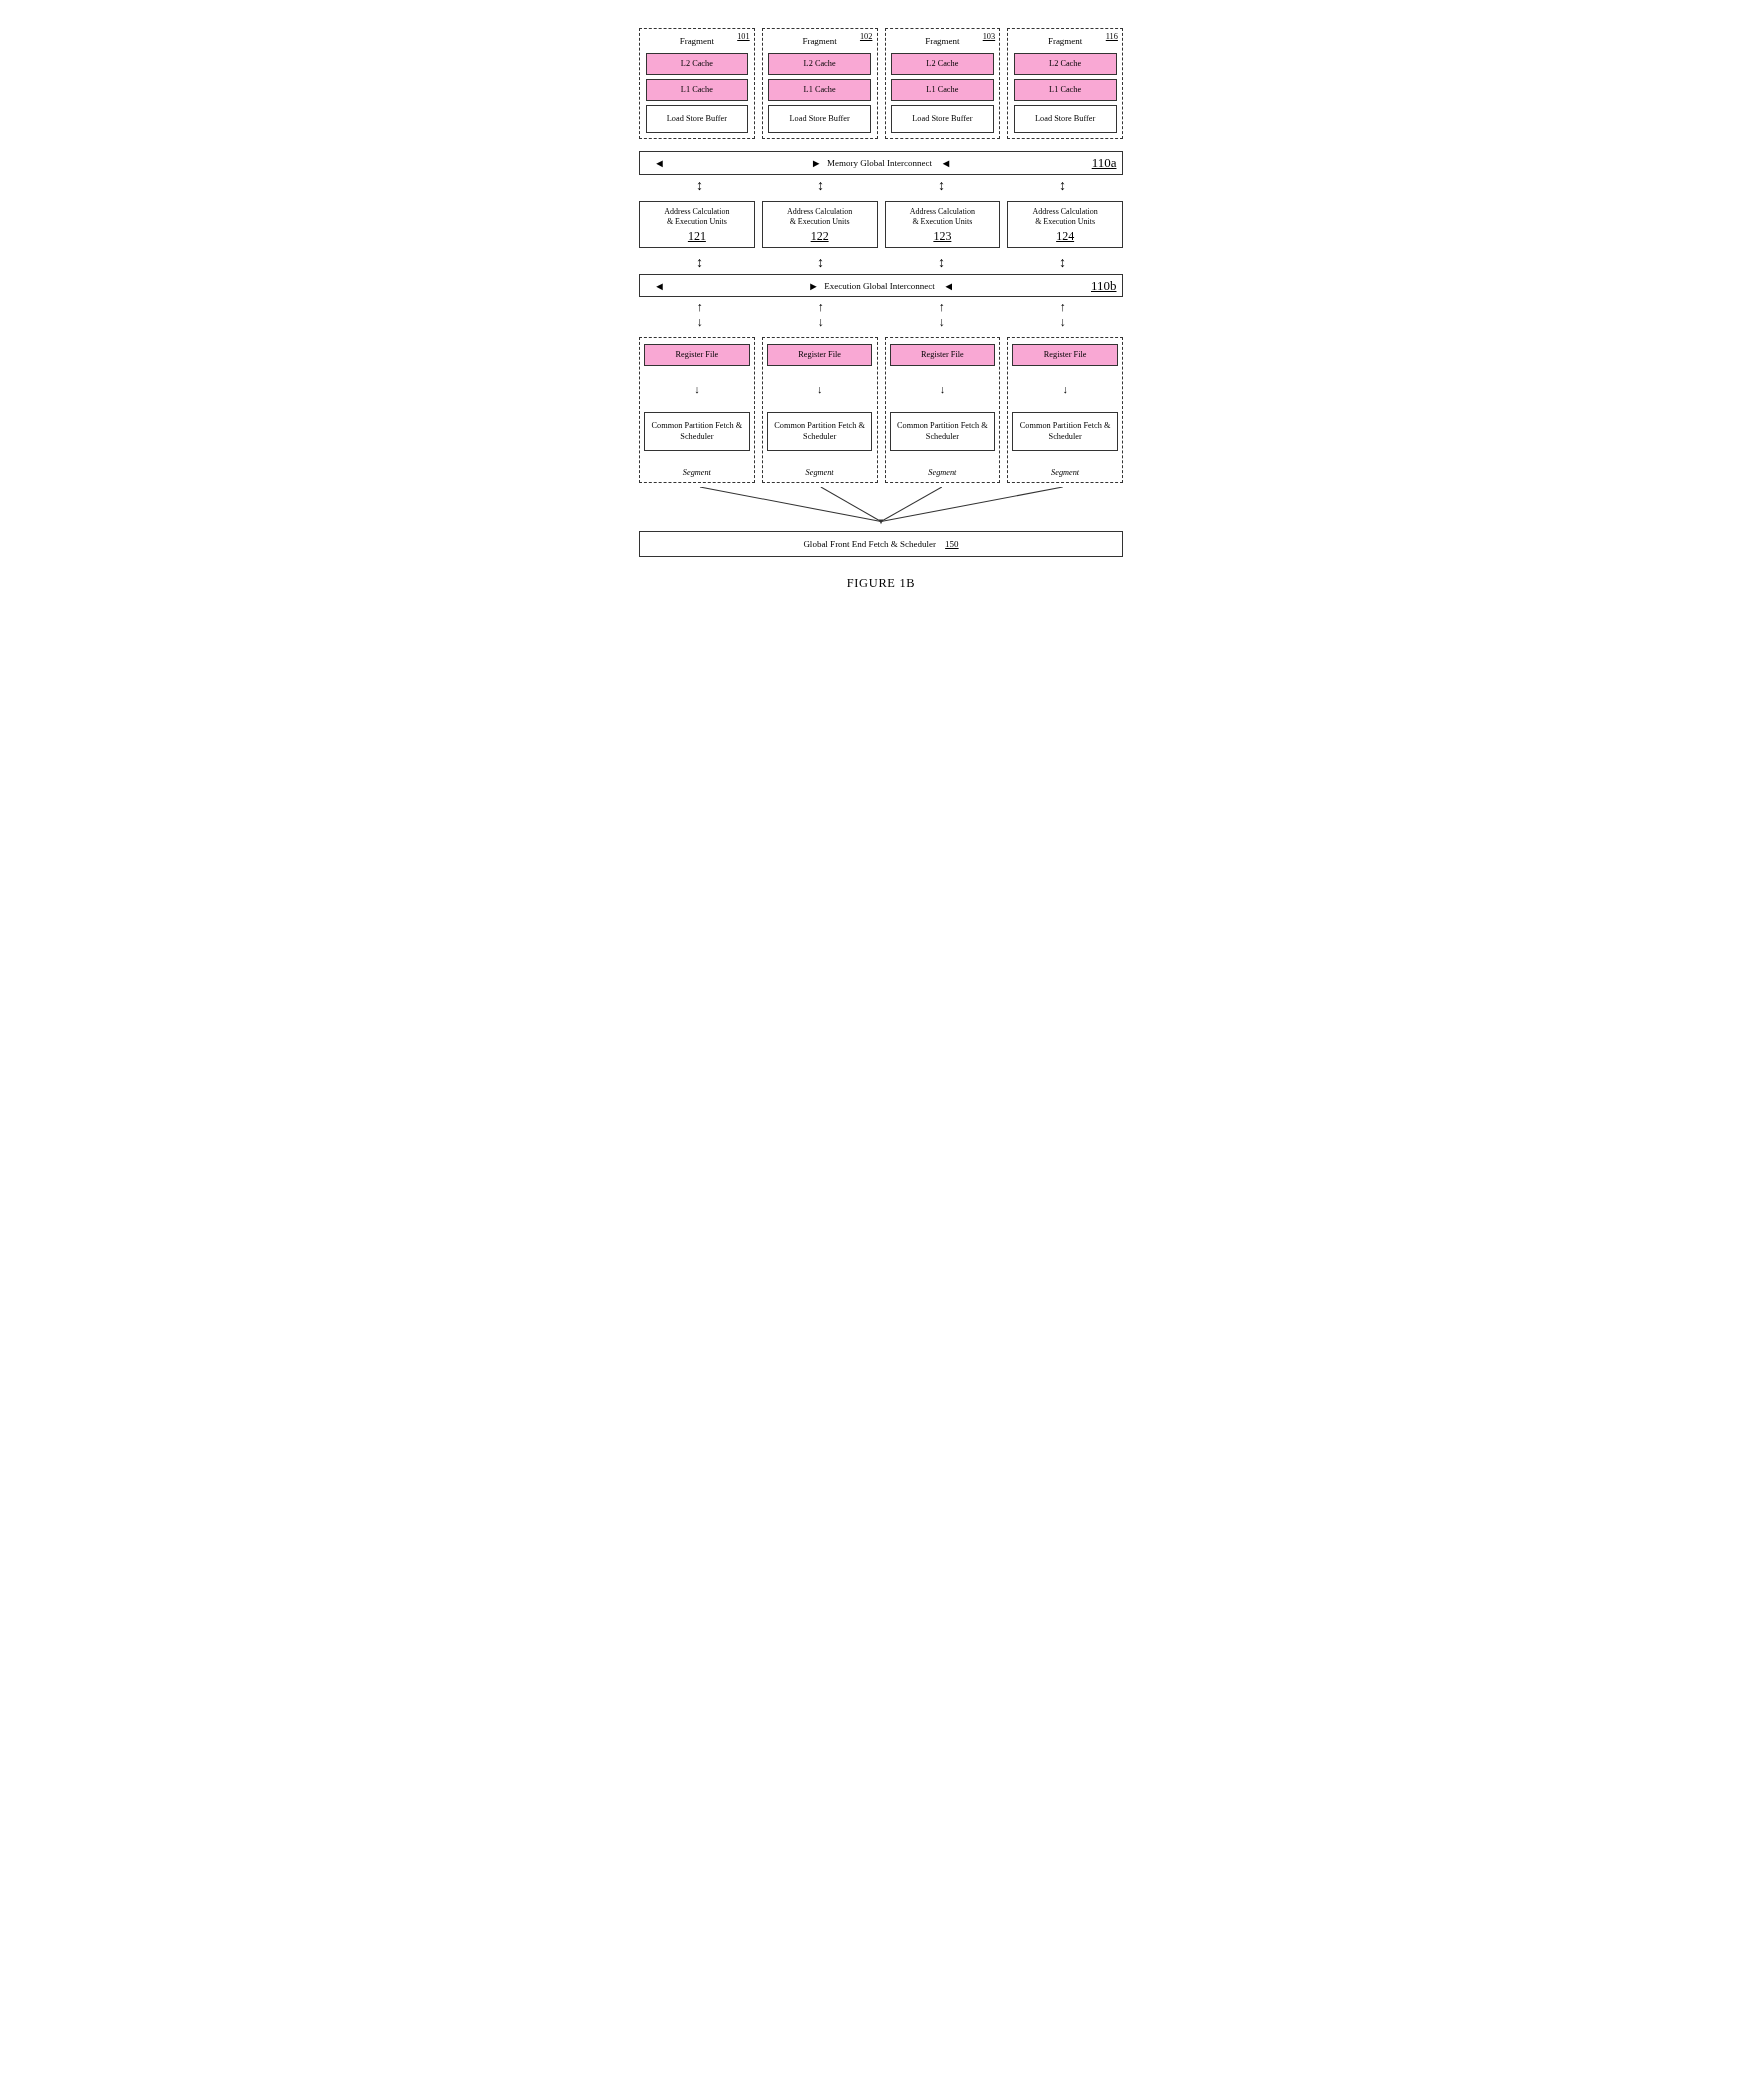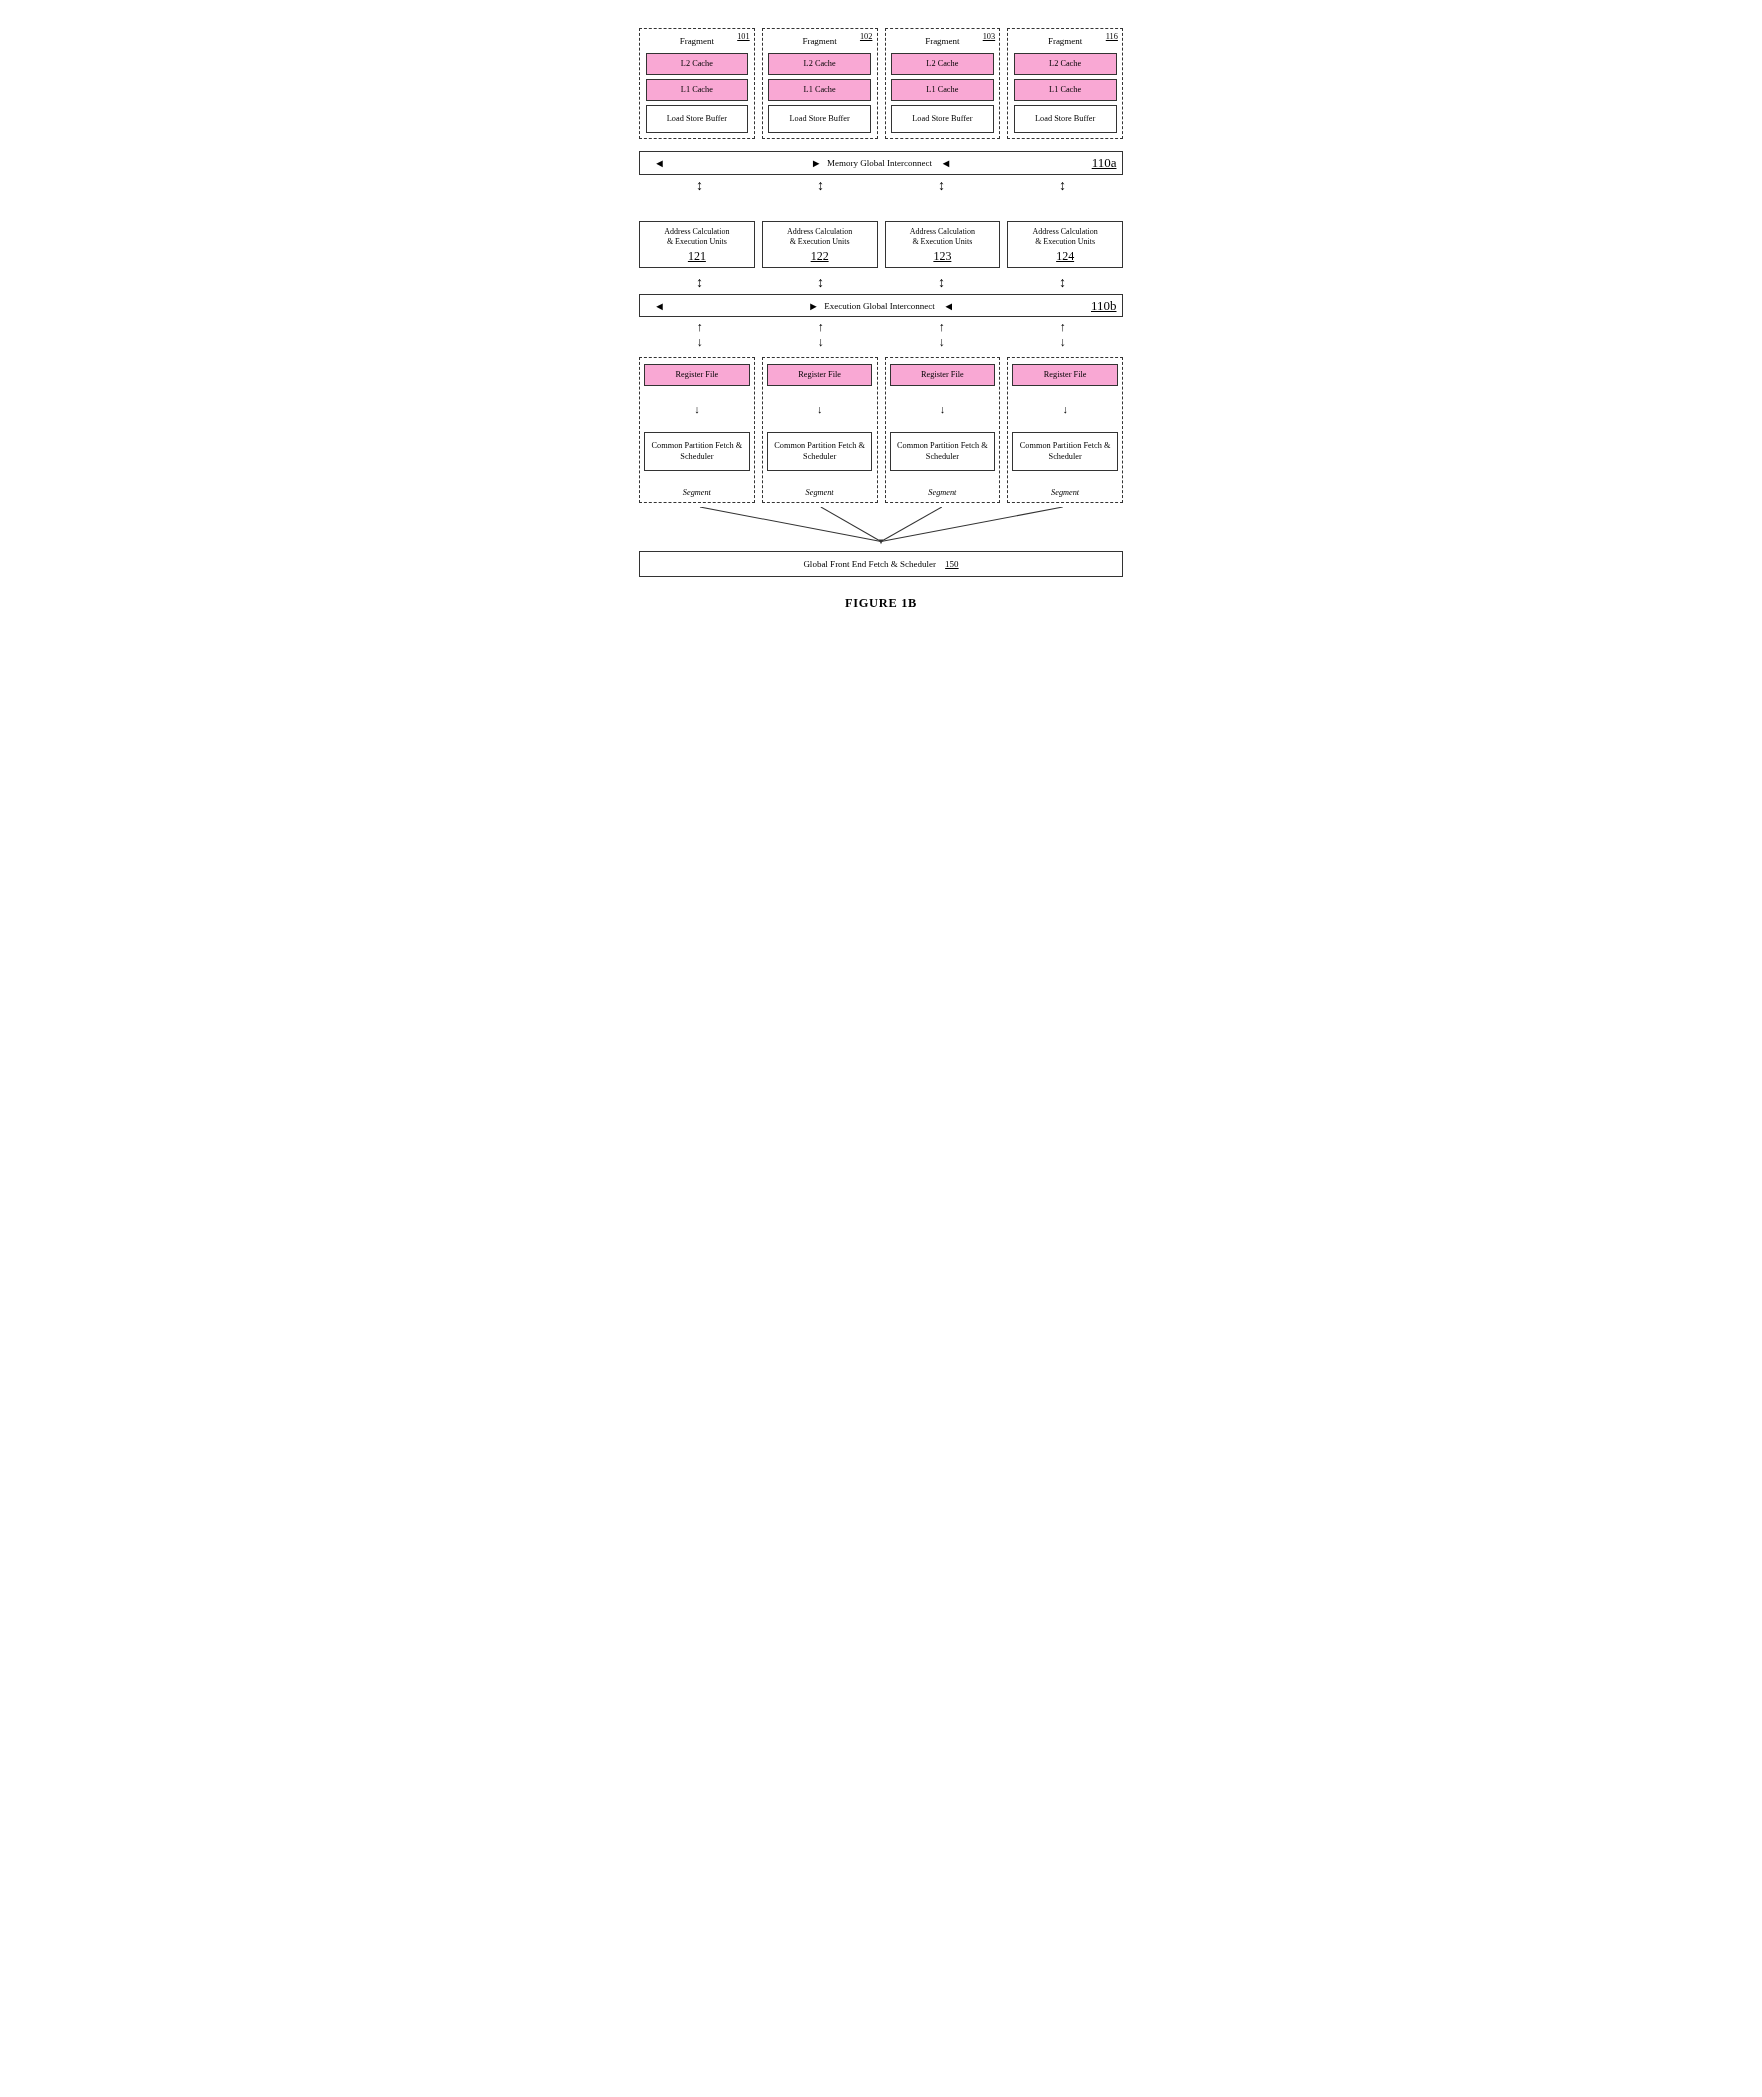--- a/index.html
+++ b/index.html
@@ -97,21 +97,20 @@
     }
     .addr-box {
       flex: 1;
       border: 1px solid #333;
       padding: 4.8px 2.8px 2.8px 2.8px;
       text-align: center;
       font-size: 8px;
       font-family: 'Times New Roman', serif;
       background: #fff;
       line-height: 1.35;
-      margin-top: 20px;
     }
     .addr-num {
       font-size: 12px;
       text-decoration: underline;
       display: block;
     }
 
     
     .segments-row {
       display: flex;
@@ -146,21 +145,21 @@
       font-family: 'Times New Roman', serif;
       background: #fff;
       margin-top: 5.5px;
     }
 
     
     .figure-label {
       margin-top: 19.4px;
       font-size: 12.4px;
       font-family: 'Times New Roman', serif;
-      font-weight: bold;
+      font-weight: normal;
       letter-spacing: 0.7px;
       text-align: left;
     }
 
     .arrows-between {
       display: flex;
       width: 100%;
       justify-content: space-around;
       padding: 2.1px 0;
     }

